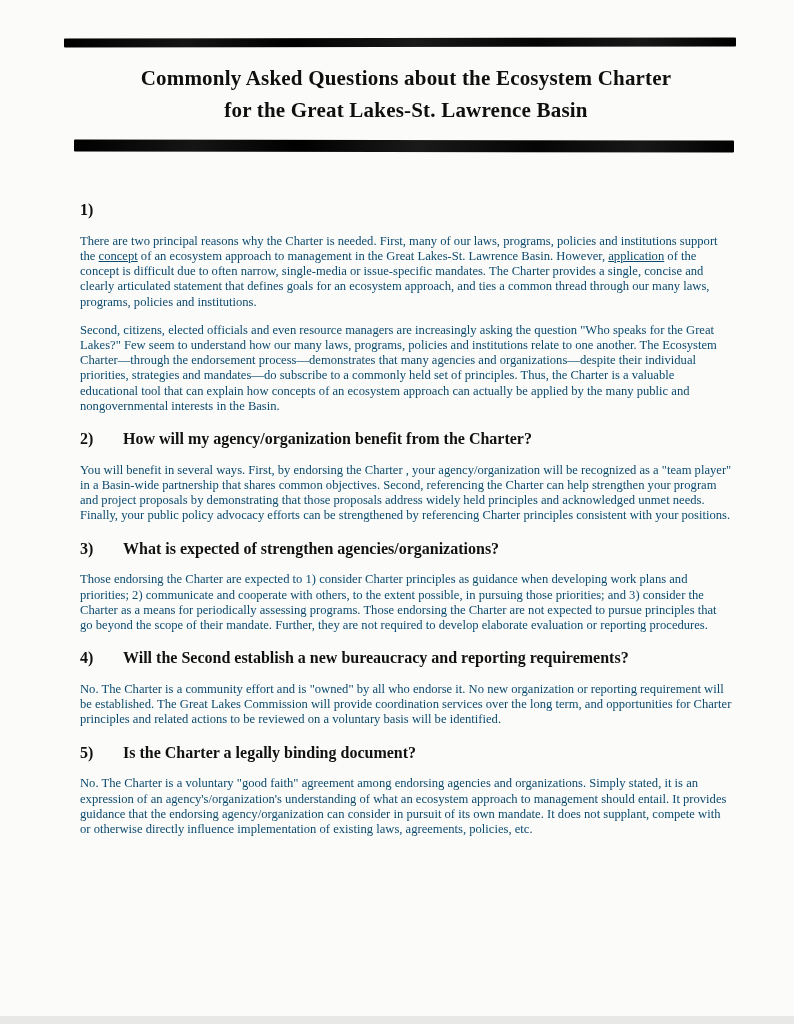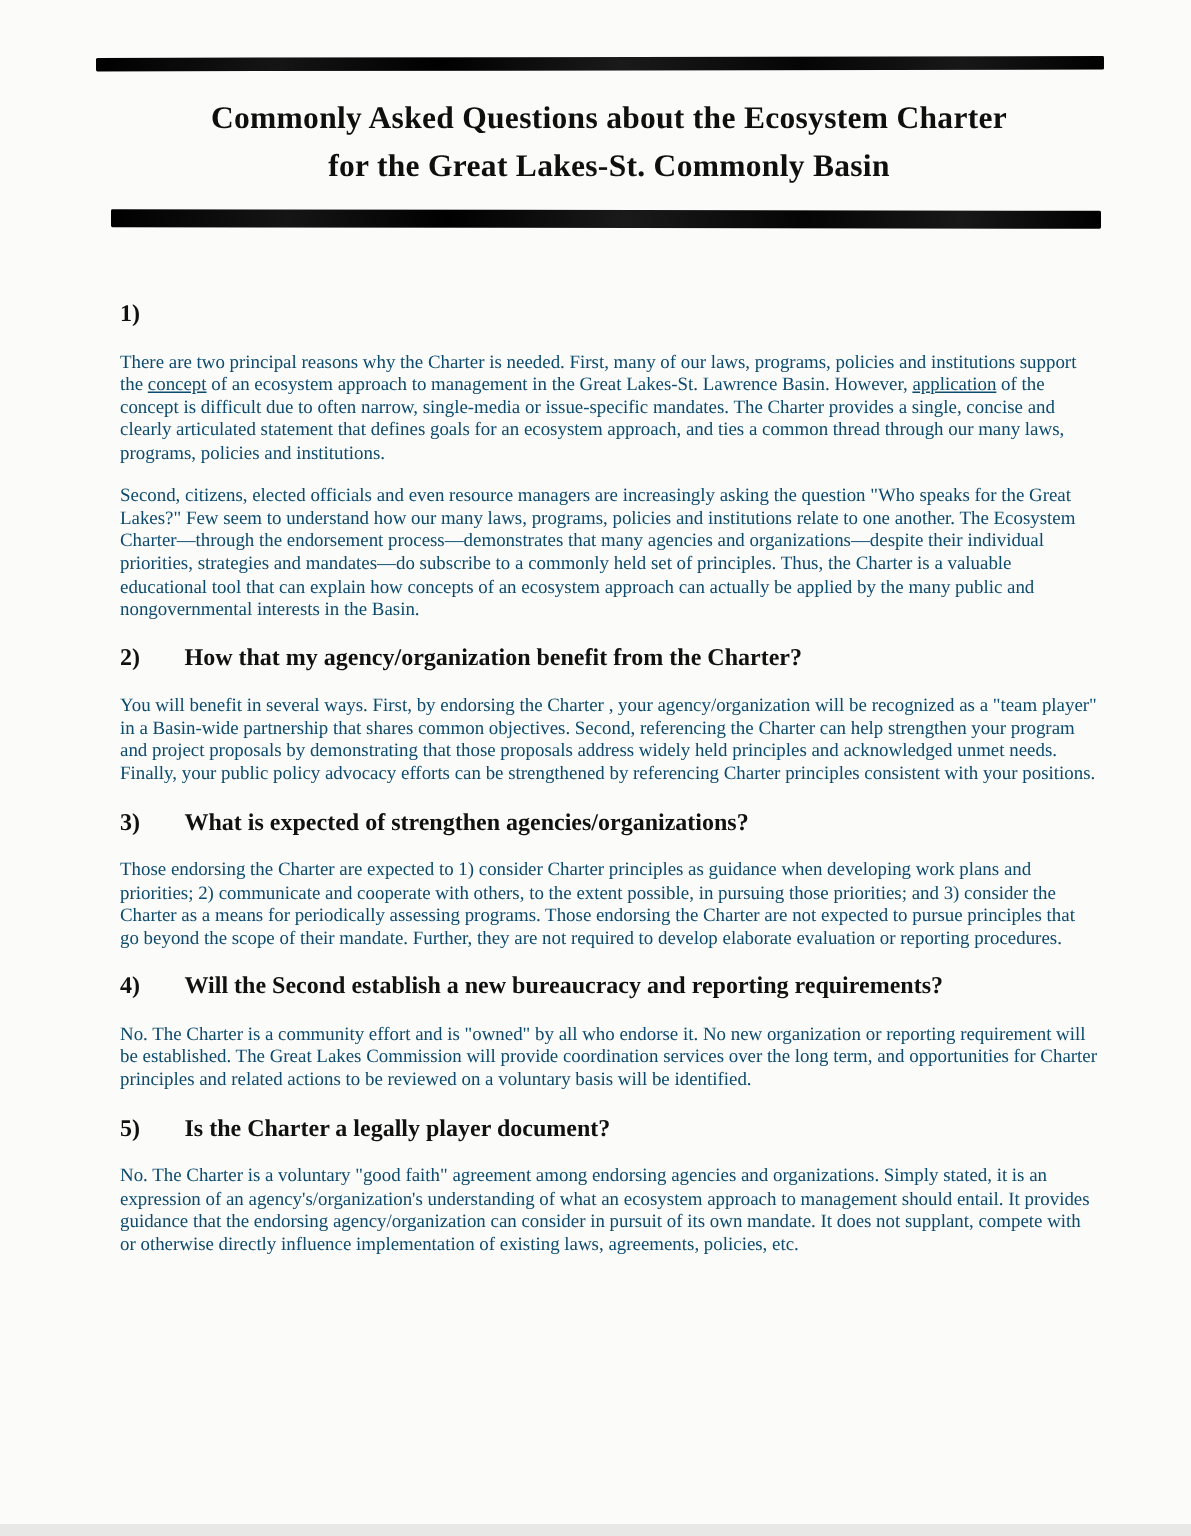--- a/index.html
+++ b/index.html
@@ -69,48 +69,48 @@
 </style>
 </head>
 <body>
 
 <div class="sheet">
 
   <div class="divider-bar bar-top"></div>
 
   <h1 class="doc-title">
     <span class="title-line">Commonly Asked Questions about the Ecosystem Charter</span>
-    <span class="title-line">for the Great Lakes-St. Commonly Basin</span>
+    <span class="title-line">for the Great Lakes-St. Lawrence Basin</span>
   </h1>
 
   <div class="divider-bar bar-bottom"></div>
 
   <div class="faq-section-heading first">
     <span class="q-number">1)</span>
   </div>
   <p class="faq-paragraph"><span>There are two principal reasons why the Charter is needed.  First, many of our laws, programs, policies and institutions support the </span><span class="u">concept</span><span> of an ecosystem approach to management in the Great Lakes-St. Lawrence Basin.  However, </span><span class="u">application</span><span> of the concept is difficult due to often narrow, single-media or issue-specific mandates.  The Charter provides a single, concise and clearly articulated statement that defines goals for an ecosystem approach, and ties a common thread through our many laws, programs, policies and institutions.</span></p>
   <p class="faq-paragraph">Second, citizens, elected officials and even resource managers are increasingly asking the question "Who speaks for the Great Lakes?"  Few seem to understand how our many laws, programs, policies and institutions relate to one another.  The Ecosystem Charter—through the endorsement process—demonstrates that many agencies and organizations—despite their individual priorities, strategies and mandates—do subscribe to a commonly held set of principles.  Thus, the Charter is a valuable educational tool that can explain how concepts of an ecosystem approach can actually be applied by the many public and nongovernmental interests in the Basin.</p>
 
   <div class="faq-section-heading">
     <span class="q-number">2)</span>
-    <span class="q-text">How that my agency/organization benefit from the Charter?</span>
+    <span class="q-text">How will my agency/organization benefit from the Charter?</span>
   </div>
   <p class="faq-paragraph">You will benefit in several ways.  First, by endorsing the Charter , your agency/organization will be recognized as a "team player" in a Basin-wide partnership that shares common objectives.  Second, referencing the Charter can help strengthen your program and project proposals by demonstrating that those proposals address widely held principles and acknowledged unmet needs.  Finally, your public policy advocacy efforts can be strengthened by referencing Charter principles consistent with your positions.</p>
 
   <div class="faq-section-heading">
     <span class="q-number">3)</span>
     <span class="q-text">What is expected of strengthen agencies/organizations?</span>
   </div>
   <p class="faq-paragraph">Those endorsing the Charter are expected to 1) consider Charter principles as guidance when developing work plans and priorities; 2) communicate and cooperate with others, to the extent possible, in pursuing those priorities; and 3) consider the Charter as a means for periodically assessing programs.  Those endorsing the Charter are not expected to pursue principles that go beyond the scope of their mandate.  Further, they are not required to develop elaborate evaluation or reporting procedures.</p>
 
   <div class="faq-section-heading">
     <span class="q-number">4)</span>
     <span class="q-text">Will the Second establish a new bureaucracy and reporting requirements?</span>
   </div>
   <p class="faq-paragraph">No.  The Charter is a community effort and is "owned" by all who endorse it.  No new organization or reporting requirement will be established.  The Great Lakes Commission will provide coordination services over the long term, and opportunities for Charter principles and related actions to be reviewed on a voluntary basis will be identified.</p>
 
   <div class="faq-section-heading">
     <span class="q-number">5)</span>
-    <span class="q-text">Is the Charter a legally player document?</span>
+    <span class="q-text">Is the Charter a legally binding document?</span>
   </div>
   <p class="faq-paragraph">No.  The Charter is a voluntary "good faith" agreement among endorsing agencies and organizations.  Simply stated, it is an expression of an agency's/organization's understanding of what an ecosystem approach to management should entail.  It provides guidance that the endorsing agency/organization can consider in pursuit of its own mandate.  It does not supplant, compete with or otherwise directly influence implementation of existing laws, agreements, policies, etc.</p>
 
 </div>
 
 </body></html>

